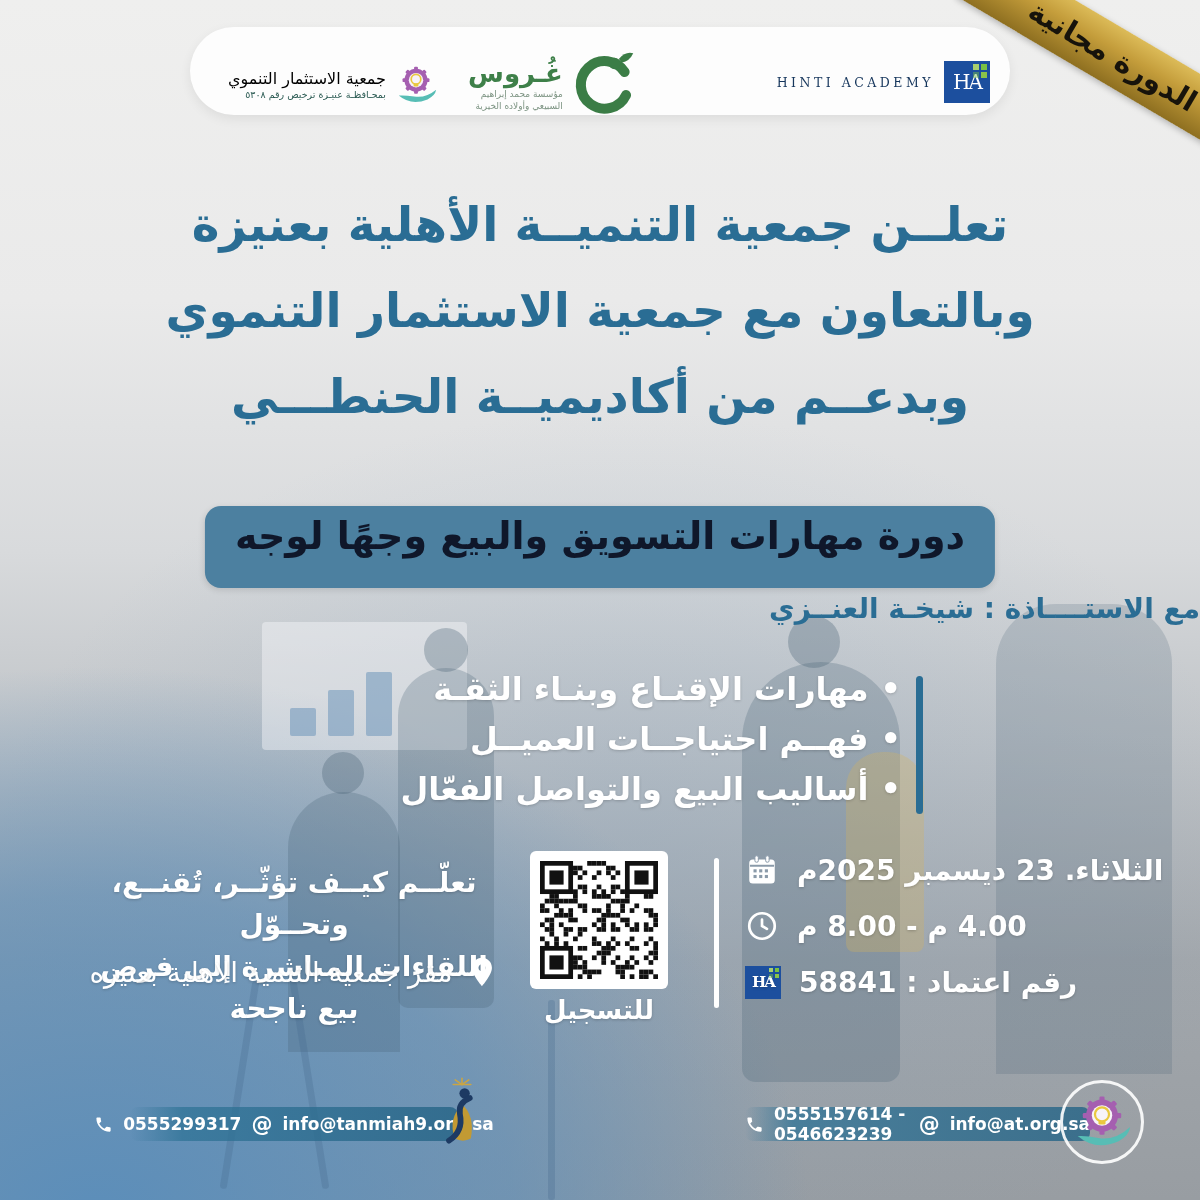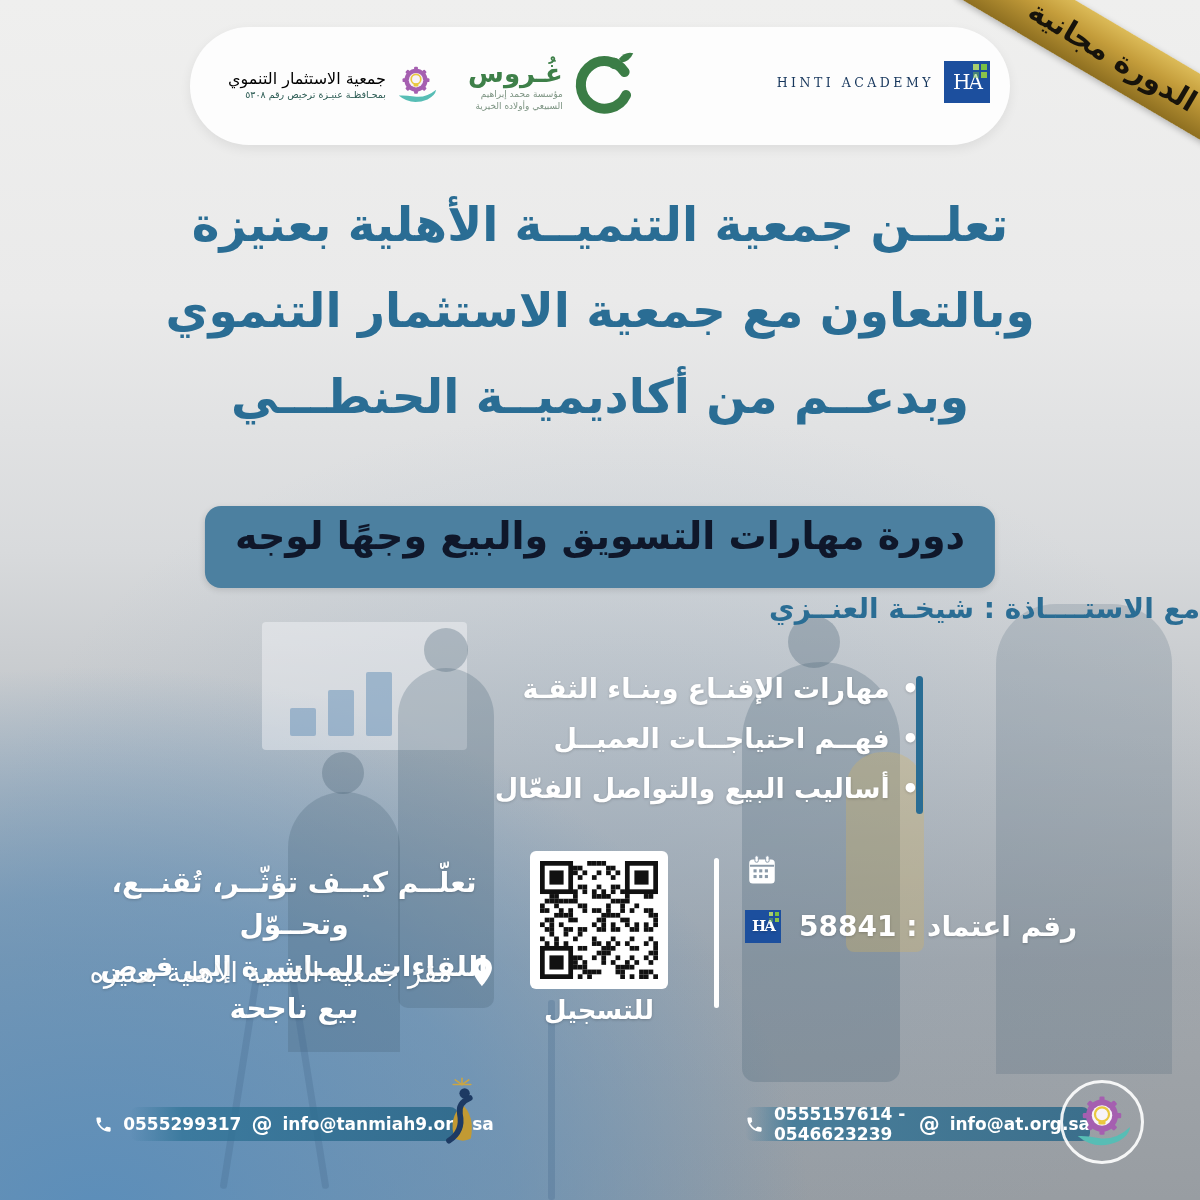--- a/index.html
+++ b/index.html
@@ -35,21 +35,21 @@
   .ribbon{
     position:absolute;left:948px;top:27px;width:330px;height:57px;z-index:6;
     transform:rotate(30.5deg);transform-origin:center;
     background:linear-gradient(180deg,#dcbb58 0%,#c49d3b 38%,#8e6f20 100%);
     display:flex;align-items:center;justify-content:center;
     box-shadow:0 2px 6px rgba(0,0,0,.25);
   }
   .ribbon span{color:#17130b;font-weight:700;font-size:29px;}
   
   .pill{
-    position:absolute;left:190px;top:27px;width:820px;height:118px;z-index:4;
+    position:absolute;left:190px;top:27px;width:820px;height:88px;z-index:4;
     background:#fdfdfd;border-radius:59px;box-shadow:0 4px 12px rgba(0,0,0,.07);
   }
   .pill .blk{position:absolute;}
   .row{display:flex;align-items:center;}
   .lg-inv{left:18px;top:32px;width:232px;}
   .inv-text{text-align:right;direction:rtl;flex:1;}
   .inv-l2{color:#2a5a52;font-size:9.5px;line-height:14px;}
   .inv-ic{width:48px;height:52px;margin-left:6px;flex:none;}
   .lg-gh{left:258px;top:20px;width:160px;}
   .gh-text{text-align:right;direction:rtl;flex:1;margin-left:20px;}
@@ -76,21 +76,21 @@
   
   .heading{position:absolute;top:182px;left:0;right:0;z-index:2;text-align:center;direction:rtl;
     color:#2a6d94;font-size:47px;font-weight:700;line-height:86px;}
   .course-banner{position:absolute;top:506px;left:50%;transform:translateX(-50%);z-index:2;
     background:#4c80a0;color:#0f172a;font-size:38px;font-weight:700;direction:rtl;white-space:nowrap;
     padding:8px 30px 30px;border-radius:16px;box-shadow:0 2px 6px rgba(0,0,0,.12);}
   .instructor{position:absolute;top:592px;left:17px;right:0;z-index:2;direction:rtl;
     color:#2a6d94;font-size:28px;font-weight:700;}
   
   .topics{position:absolute;top:664px;right:277px;z-index:2;direction:rtl;text-align:right;
-    color:#fff;font-size:27px;font-weight:700;line-height:50px;padding-right:4px;
+    color:#fff;font-size:32px;font-weight:700;line-height:50px;padding-right:22px;
     text-shadow:0 1px 3px rgba(0,0,0,.18);}
   .topics::before{content:"";position:absolute;right:0;top:12px;height:138px;width:7px;
     background:#2a6d94;border-radius:4px;}
   .topic::before{content:"•";margin-left:12px;}
   
   .tagline{position:absolute;top:862px;left:80px;width:428px;z-index:2;text-align:center;direction:rtl;
     color:#fff;font-size:28px;font-weight:700;line-height:42px;text-shadow:0 1px 3px rgba(0,0,0,.2);}
   .location{position:absolute;top:952px;left:80px;width:428px;z-index:2;direction:rtl;
     display:flex;align-items:center;justify-content:center;gap:12px;
     color:#fff;font-size:28px;text-shadow:0 1px 3px rgba(0,0,0,.2);}
@@ -440,20 +440,28 @@
         <line x1="3.5" y1="9" x2="20.5" y2="9" stroke="#8a9aa9" stroke-width="1.4"></line>
         <g fill="#8a9aa9">
           <rect x="6" y="11.5" width="2.2" height="2.2"></rect>
             <rect x="10" y="11.5" width="2.2" height="2.2"></rect>
             <rect x="14" y="11.5" width="2.2" height="2.2"></rect>
           <rect x="6" y="15.5" width="2.2" height="2.2"></rect>
             <rect x="10" y="15.5" width="2.2" height="2.2"></rect>
             <rect x="14" y="15.5" width="2.2" height="2.2"></rect>
         </g>
       </svg>
+      <span>الثلاثاء. 23 ديسمبر 2025م</span>
+    </div>
+    <div class="sched-row">
+      <svg class="clk-ic" viewBox="0 0 24 24">
+        <circle cx="12" cy="12" r="9" fill="none" stroke="#fff" stroke-width="1.9"></circle>
+        <path d="M12 7.5 V12 L15.5 14" fill="none" stroke="#fff" stroke-width="1.9" stroke-linecap="round"></path>
+      </svg>
+      <span>4.00 م - 8.00 م</span>
     </div>
     <div class="sched-row">
       <span class="ha-badge mini">
         <span class="ha-m">HA</span>
           <span class="ha-px"></span>
       </span>
       <span>رقم اعتماد : 58841</span>
     </div>
   </div>
 

